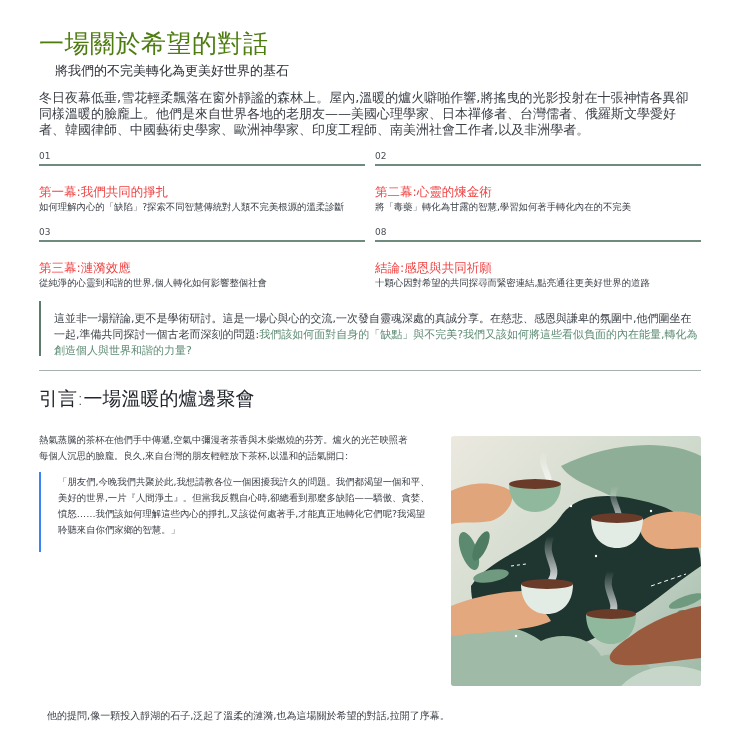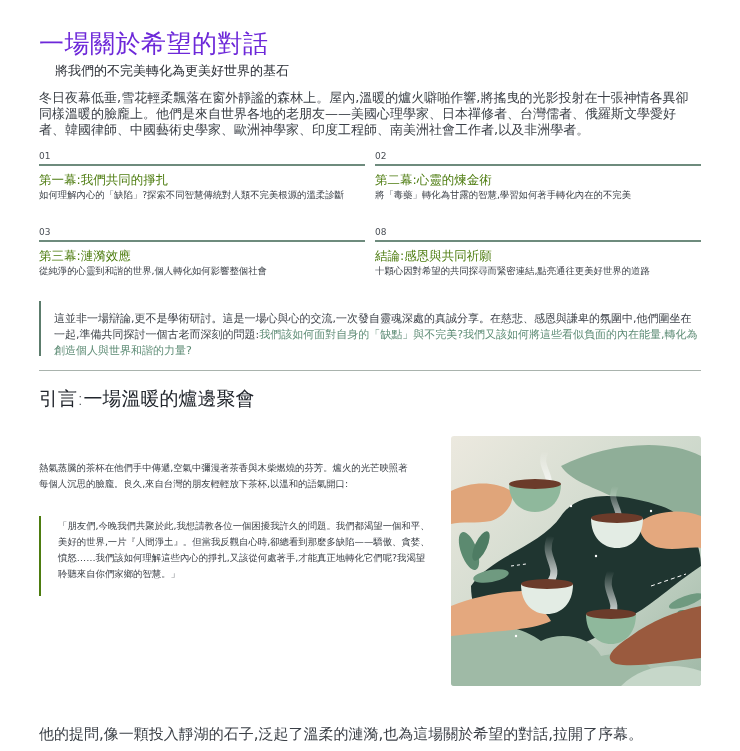--- a/index.html
+++ b/index.html
@@ -1,45 +1,45 @@
 <!DOCTYPE html>
 <html><head>
 <meta charset="utf-8">
 <style>
   * { box-sizing: border-box; margin: 0; padding: 0; }
   html, body { width: 740px; height: 751px; background: #ffffff; overflow: hidden; }
   body { font-family: "DejaVu Sans", "Liberation Sans", sans-serif; color: #2b2f36; position: relative; }
 
   .page { position: absolute; left: 39px; top: 0; width: 662px; }
 
-  .title { position: absolute; left: 0; top: 27px; font-size: 25px; font-weight: 300; color: #6d28d9; letter-spacing: 0.5px; white-space: nowrap; }
+  .title { position: absolute; left: 0; top: 27px; font-size: 25px; font-weight: 300; color: #4d7c0f; letter-spacing: 0.5px; white-space: nowrap; }
   .subtitle { position: absolute; left: 16px; top: 62px; font-size: 13px; color: #2b2f36; white-space: nowrap; }
   .intro { position: absolute; left: 0; top: 90px; width: 662px; font-size: 13px; line-height: 16px; color: #3a3f46; }
 
   .acts { position: absolute; left: 0; top: 150px; width: 662px; }
   .act { position: absolute; width: 326px; }
   .act .num { font-size: 9px; color: #4a4f56; height: 12px; line-height: 12px; }
   .act .rule { height: 2px; background: #6e8b7d; margin-top: 2px; }
-  .act .name { font-size: 12.5px; color: #4d7c0f; margin-top: 6px; white-space: nowrap; }
+  .act .name { font-size: 12.5px; color: #ef4444; margin-top: 18px; white-space: nowrap; }
   .act .desc { font-size: 9.4px; color: #3a3f46; margin-top: 0; white-space: nowrap; }
 
   .callout { position: absolute; left: 0; top: 301px; width: 662px; height: 55px; border-left: 2px solid #5c7c6c; padding-left: 13px; padding-top: 10px; font-size: 11px; line-height: 16px; color: #3a3f46; }
   .callout .hl { color: #5c8b74; }
 
   .hr { position: absolute; left: 0; top: 370px; width: 662px; height: 1px; background: #a9b3ad; }
 
   .section-title { position: absolute; left: 0; top: 386px; font-size: 19px; font-weight: 300; color: #22262d; white-space: nowrap; text-align: right; }
 
-  .para1 { position: absolute; left: 0; top: 432px; width: 370px; font-size: 9.4px; line-height: 16px; color: #3a3f46; margin-top: 28px; }
+  .para1 { position: absolute; left: 0; top: 432px; width: 370px; font-size: 9.4px; line-height: 16px; color: #3a3f46; }
 
-  .quote { position: absolute; left: 0; top: 472px; width: 395px; height: 80px; border-left: 2px solid #4d7c0f; padding-left: 17px; padding-top: 2px; font-size: 9.4px; line-height: 16px; color: #3a3f46; margin-top: 44px; }
+  .quote { position: absolute; left: 0; top: 472px; width: 395px; height: 80px; border-left: 2px solid #3b82f6; padding-left: 17px; padding-top: 2px; font-size: 9.4px; line-height: 16px; color: #3a3f46; }
 
   .illus { position: absolute; left: 412px; top: 436px; width: 250px; height: 250px; border-radius: 3px; overflow: hidden; }
 
-  .para2 { position: absolute; left: 0; top: 709px; font-size: 15px; color: #3a3f46; white-space: nowrap; margin-top: 16px; }
+  .para2 { position: absolute; left: 8px; top: 709px; font-size: 10px; color: #3a3f46; white-space: nowrap; }
 </style>
 </head>
 <body>
 
 <div class="page">
   <h1 class="title">一場關於希望的對話</h1>
   <div class="subtitle">將我們的不完美轉化為更美好世界的基石</div>
   <p class="intro">冬日夜幕低垂,雪花輕柔飄落在窗外靜謐的森林上。屋內,溫暖的爐火噼啪作響,將搖曳的光影投射在十張神情各異卻同樣溫暖的臉龐上。他們是來自世界各地的老朋友——美國心理學家、日本禪修者、台灣儒者、俄羅斯文學愛好者、韓國律師、中國藝術史學家、歐洲神學家、印度工程師、南美洲社會工作者,以及非洲學者。</p>
 
   <div class="acts">

